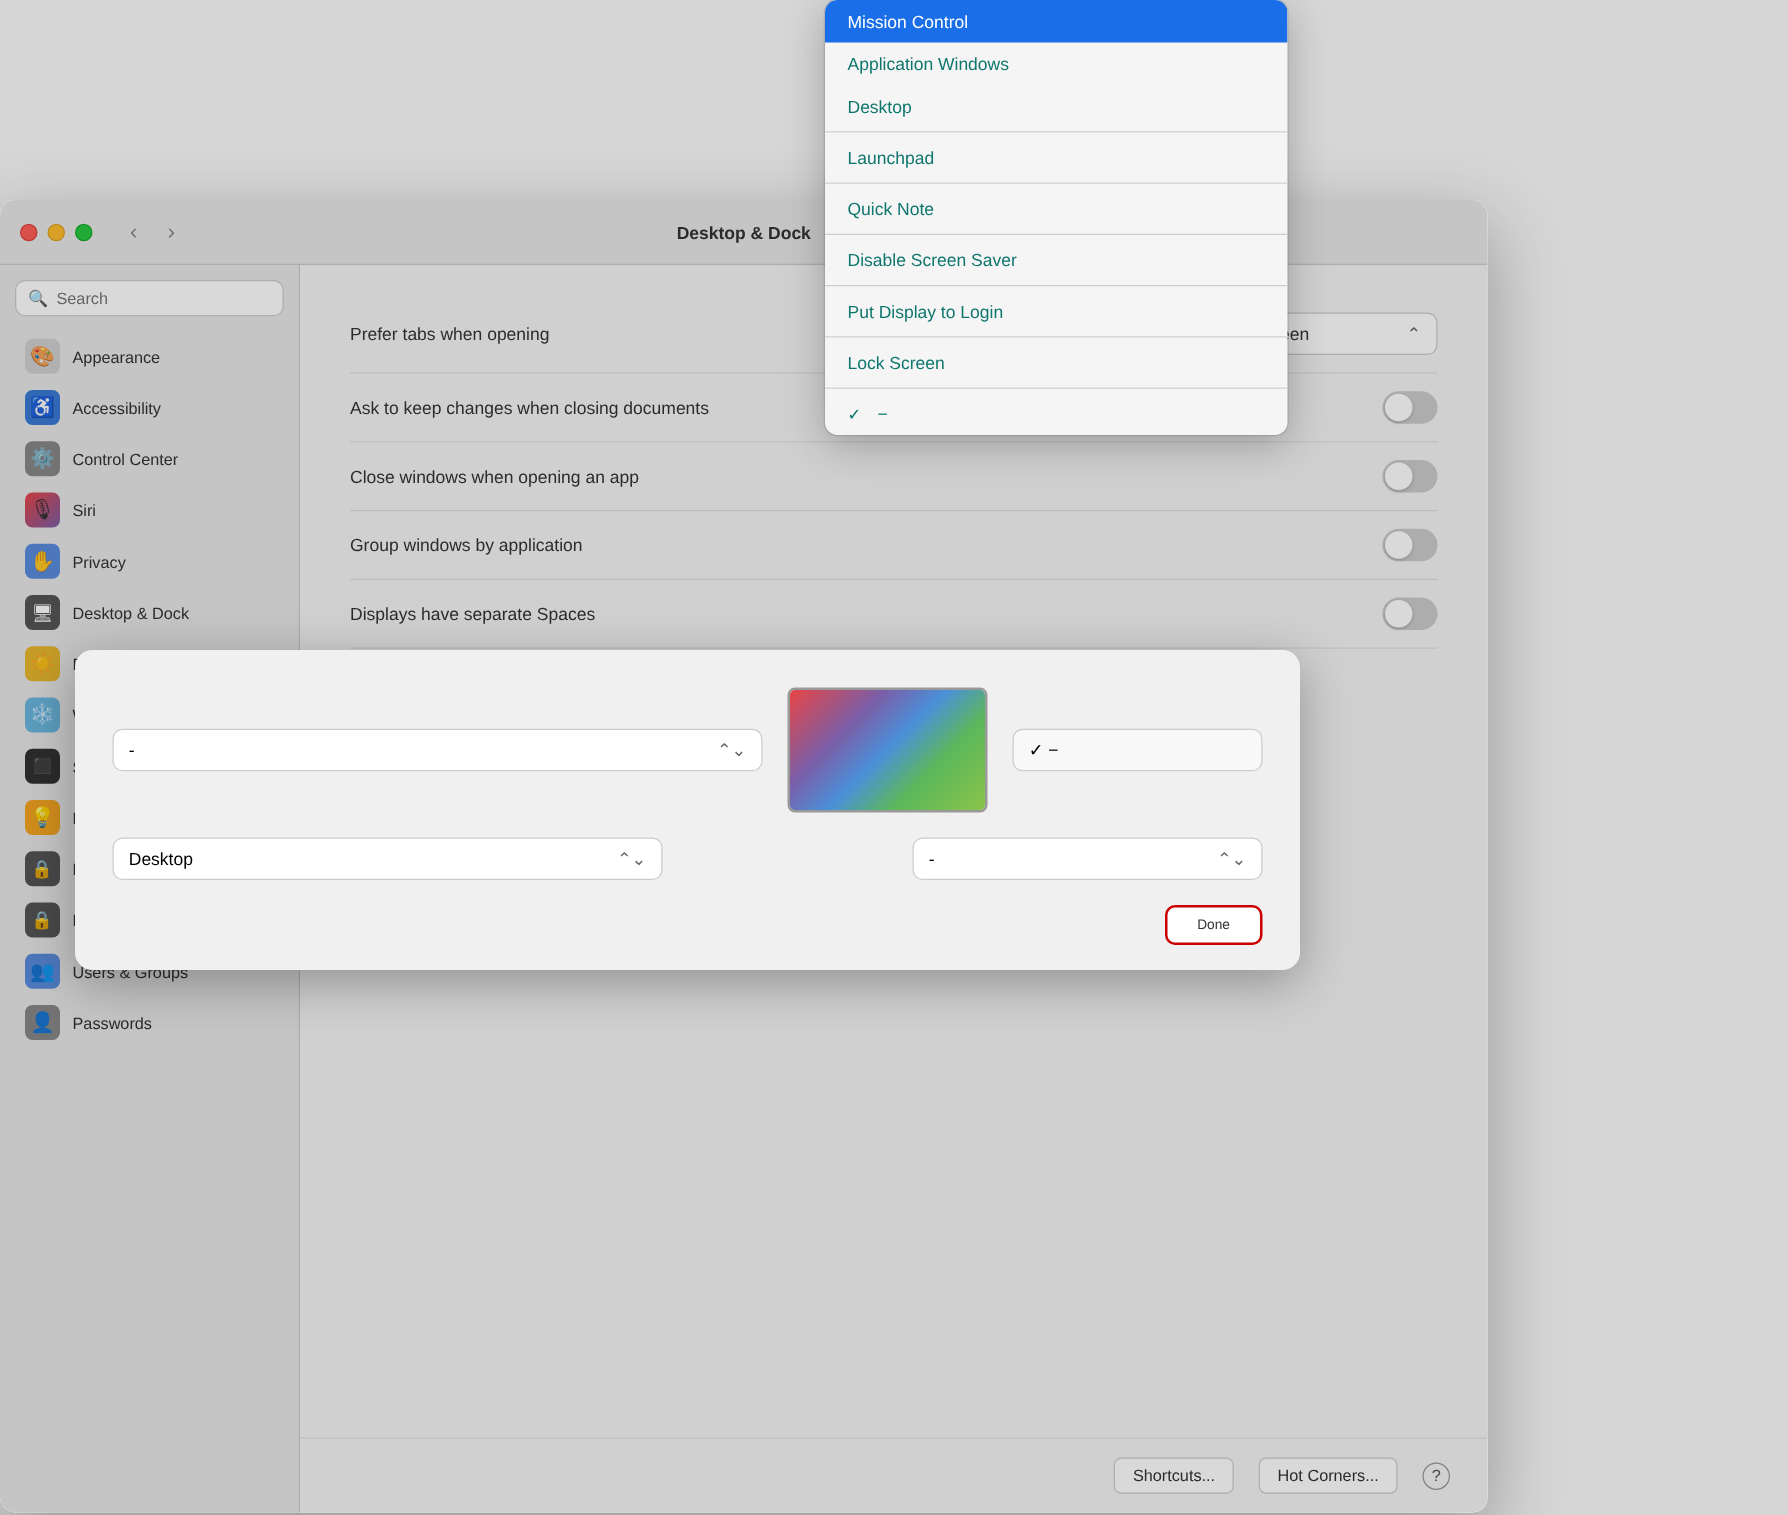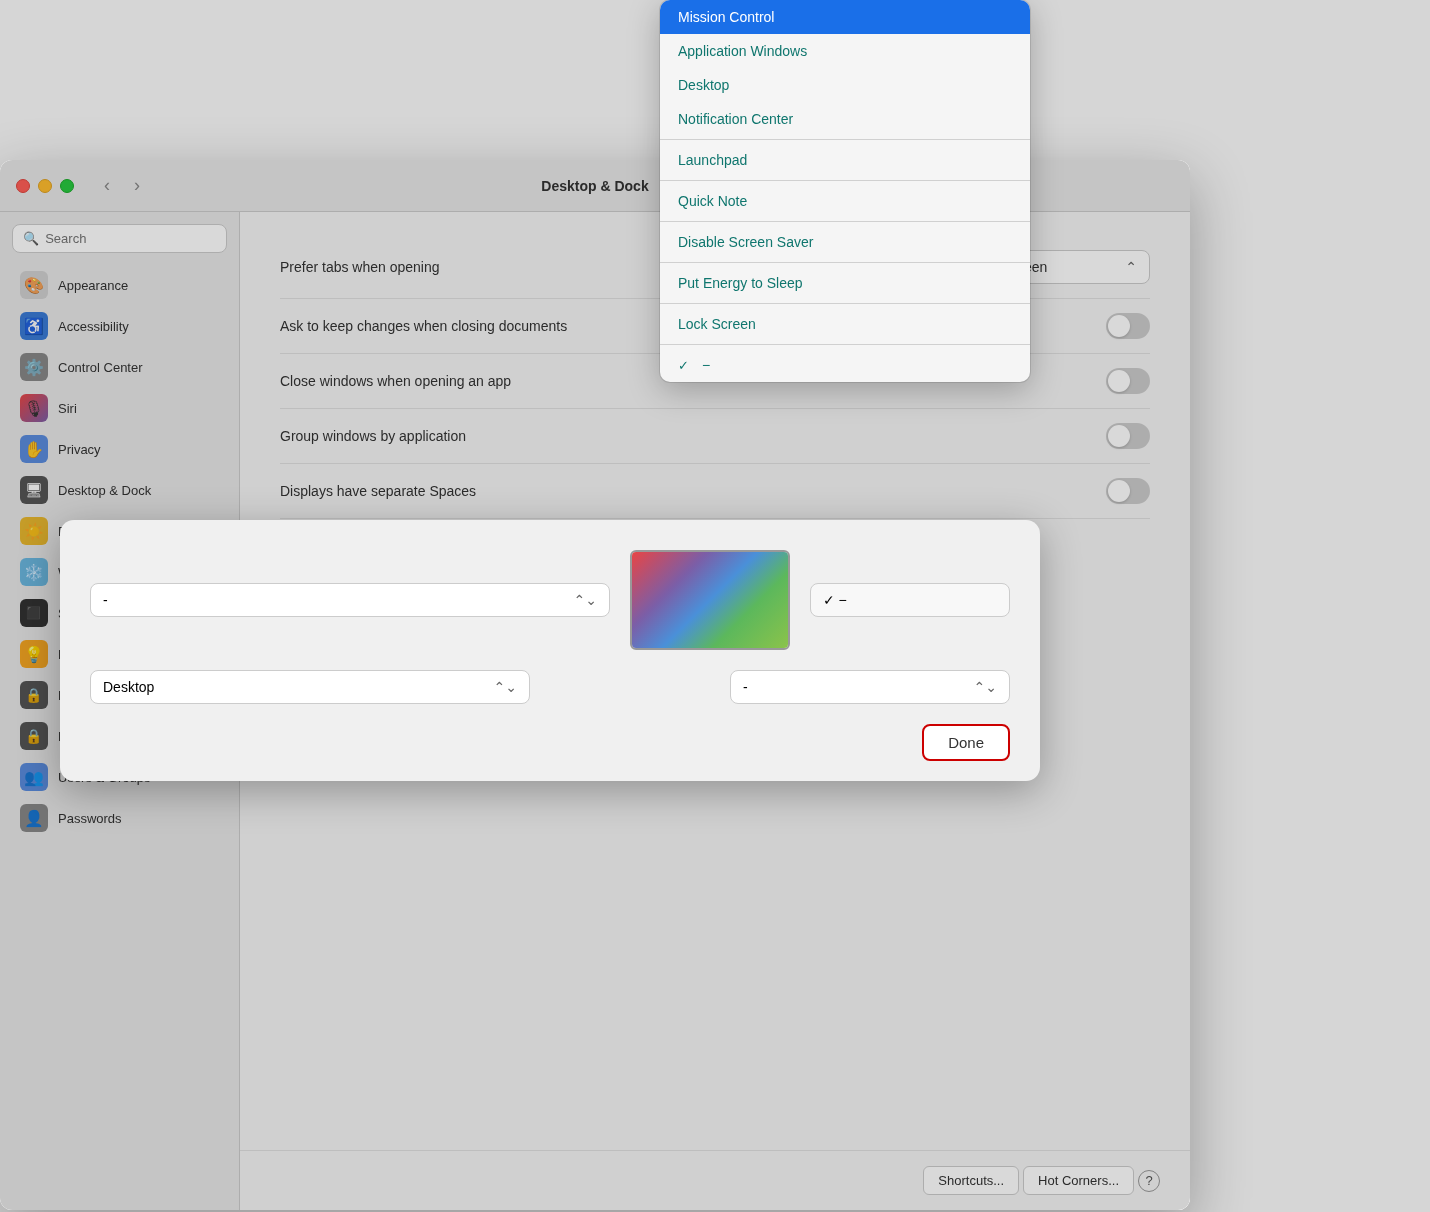--- a/index.html
+++ b/index.html
@@ -185,21 +185,21 @@
 
     .bottom-bar {
       position: absolute;
       bottom: 0;
       left: 240px;
       right: 0;
       height: 60px;
       display: flex;
       align-items: center;
       justify-content: flex-end;
-      gap: 4px;
+      gap: 20px;
       padding: 0 30px;
       background: #f5f5f5;
       border-top: 1px solid #e0e0e0;
     }
 
     .bottom-btn {
       padding: 6px 14px;
       border: 1px solid #ccc;
       border-radius: 6px;
       background: #fff;
@@ -299,21 +299,21 @@
       display: flex;
       justify-content: flex-end;
       margin-top: 10px;
     }
 
     .done-btn {
       padding: 8px 24px;
       border: 2px solid #cc0000;
       border-radius: 8px;
       background: #fff;
-      font-size: 15px;
+      font-size: 11px;
       font-weight: 500;
       cursor: pointer;
       color: #333;
     }
 
     
     .dropdown-menu {
       position: absolute;
       top: 0;
       left: 660px;
@@ -505,38 +505,35 @@
 <div class="dropdown-menu">
   <div class="dropdown-item selected">
     <span>Mission Control</span>
   </div>
   <div class="dropdown-item">
     <span>Application Windows</span>
   </div>
   <div class="dropdown-item">
     <span>Desktop</span>
   </div>
-  <div class="dropdown-item">
-    <span>Notification Center</span>
-  </div>
   <div class="dropdown-divider"></div>
   <div class="dropdown-item">
     <span>Launchpad</span>
   </div>
   <div class="dropdown-divider"></div>
   <div class="dropdown-item">
     <span>Quick Note</span>
   </div>
   <div class="dropdown-divider"></div>
   <div class="dropdown-item">
     <span>Disable Screen Saver</span>
   </div>
   <div class="dropdown-divider"></div>
   <div class="dropdown-item">
-    <span>Put Energy to Sleep</span>
+    <span>Put Display to Login</span>
   </div>
   <div class="dropdown-divider"></div>
   <div class="dropdown-item">
     <span>Lock Screen</span>
   </div>
   <div class="dropdown-divider"></div>
   <div class="dropdown-item">
     <span class="dropdown-check">✓</span>
     <span>−</span>
   </div>

